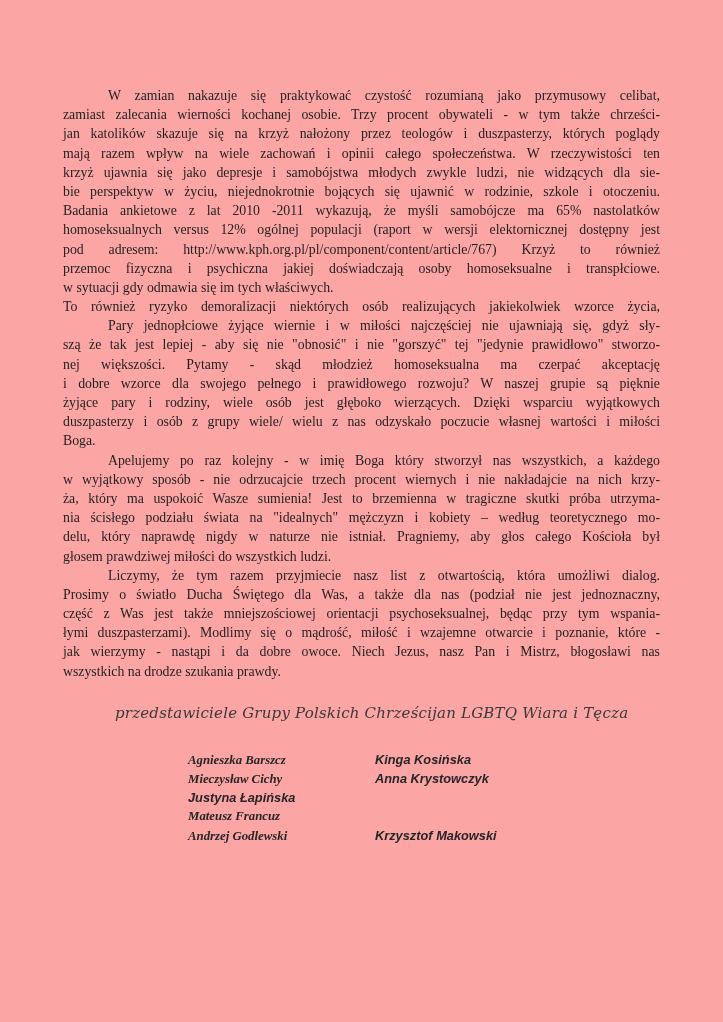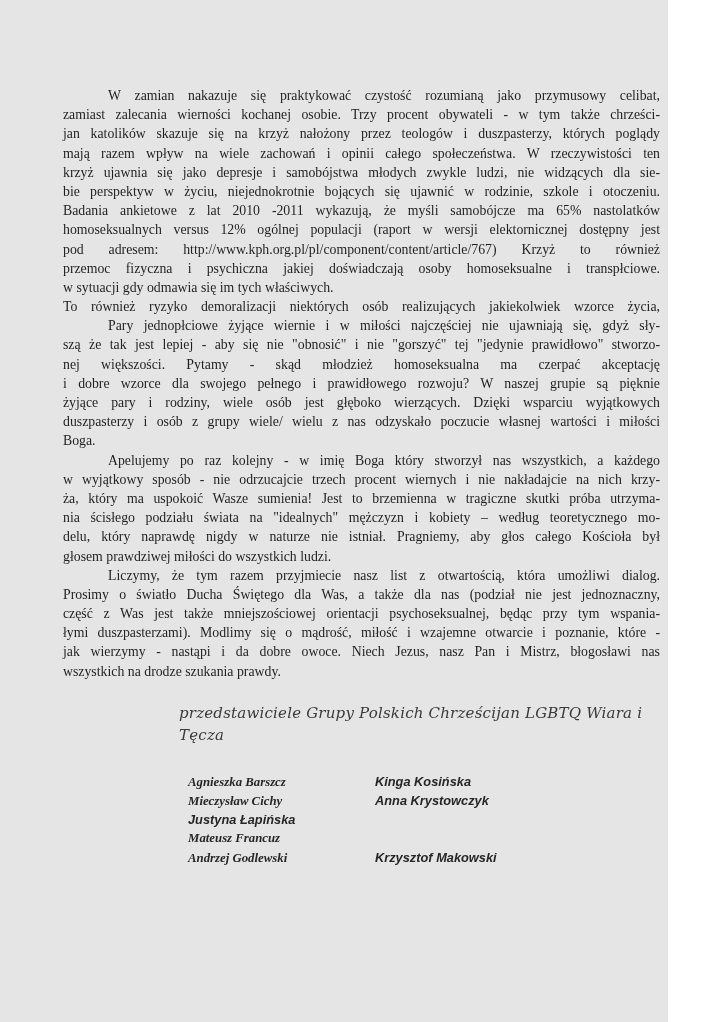--- a/index.html
+++ b/index.html
@@ -5,23 +5,23 @@
 <style>
   html, body { margin: 0; padding: 0; }
   body {
     width: 723px;
     height: 1022px;
     background: #ffffff;
     font-family: "Liberation Serif", serif;
   }
   .page {
     position: relative;
-    width: 668px;
+    width: 723px;
     height: 1022px;
-    background: #e5e5e5;
+    background: #fca5a5;
     overflow: hidden;
   }
   .content {
     position: absolute;
     left: 63px;
     top: 86px;
     width: 597px;
   }
   .paragraph { margin: 0; padding: 0; }
   .line {
@@ -31,21 +31,21 @@
     color: #1f1f1f;
     text-align: justify;
     text-align-last: justify;
     text-justify: inter-word;
     white-space: normal;
   }
   .line.first { text-indent: 45px; }
   .line.last  { text-align-last: left; }
   .signature {
     margin-top: 21px;
-    margin-left: 116px;
+    margin-left: 52px;
     font-family: "DejaVu Serif", serif;
     font-style: italic;
     font-size: 15px;
     line-height: 22px;
     letter-spacing: 0.2px;
     color: #3a3a3a;
   }
   .signatories {
     margin-top: 26px;
     padding-left: 125px;

